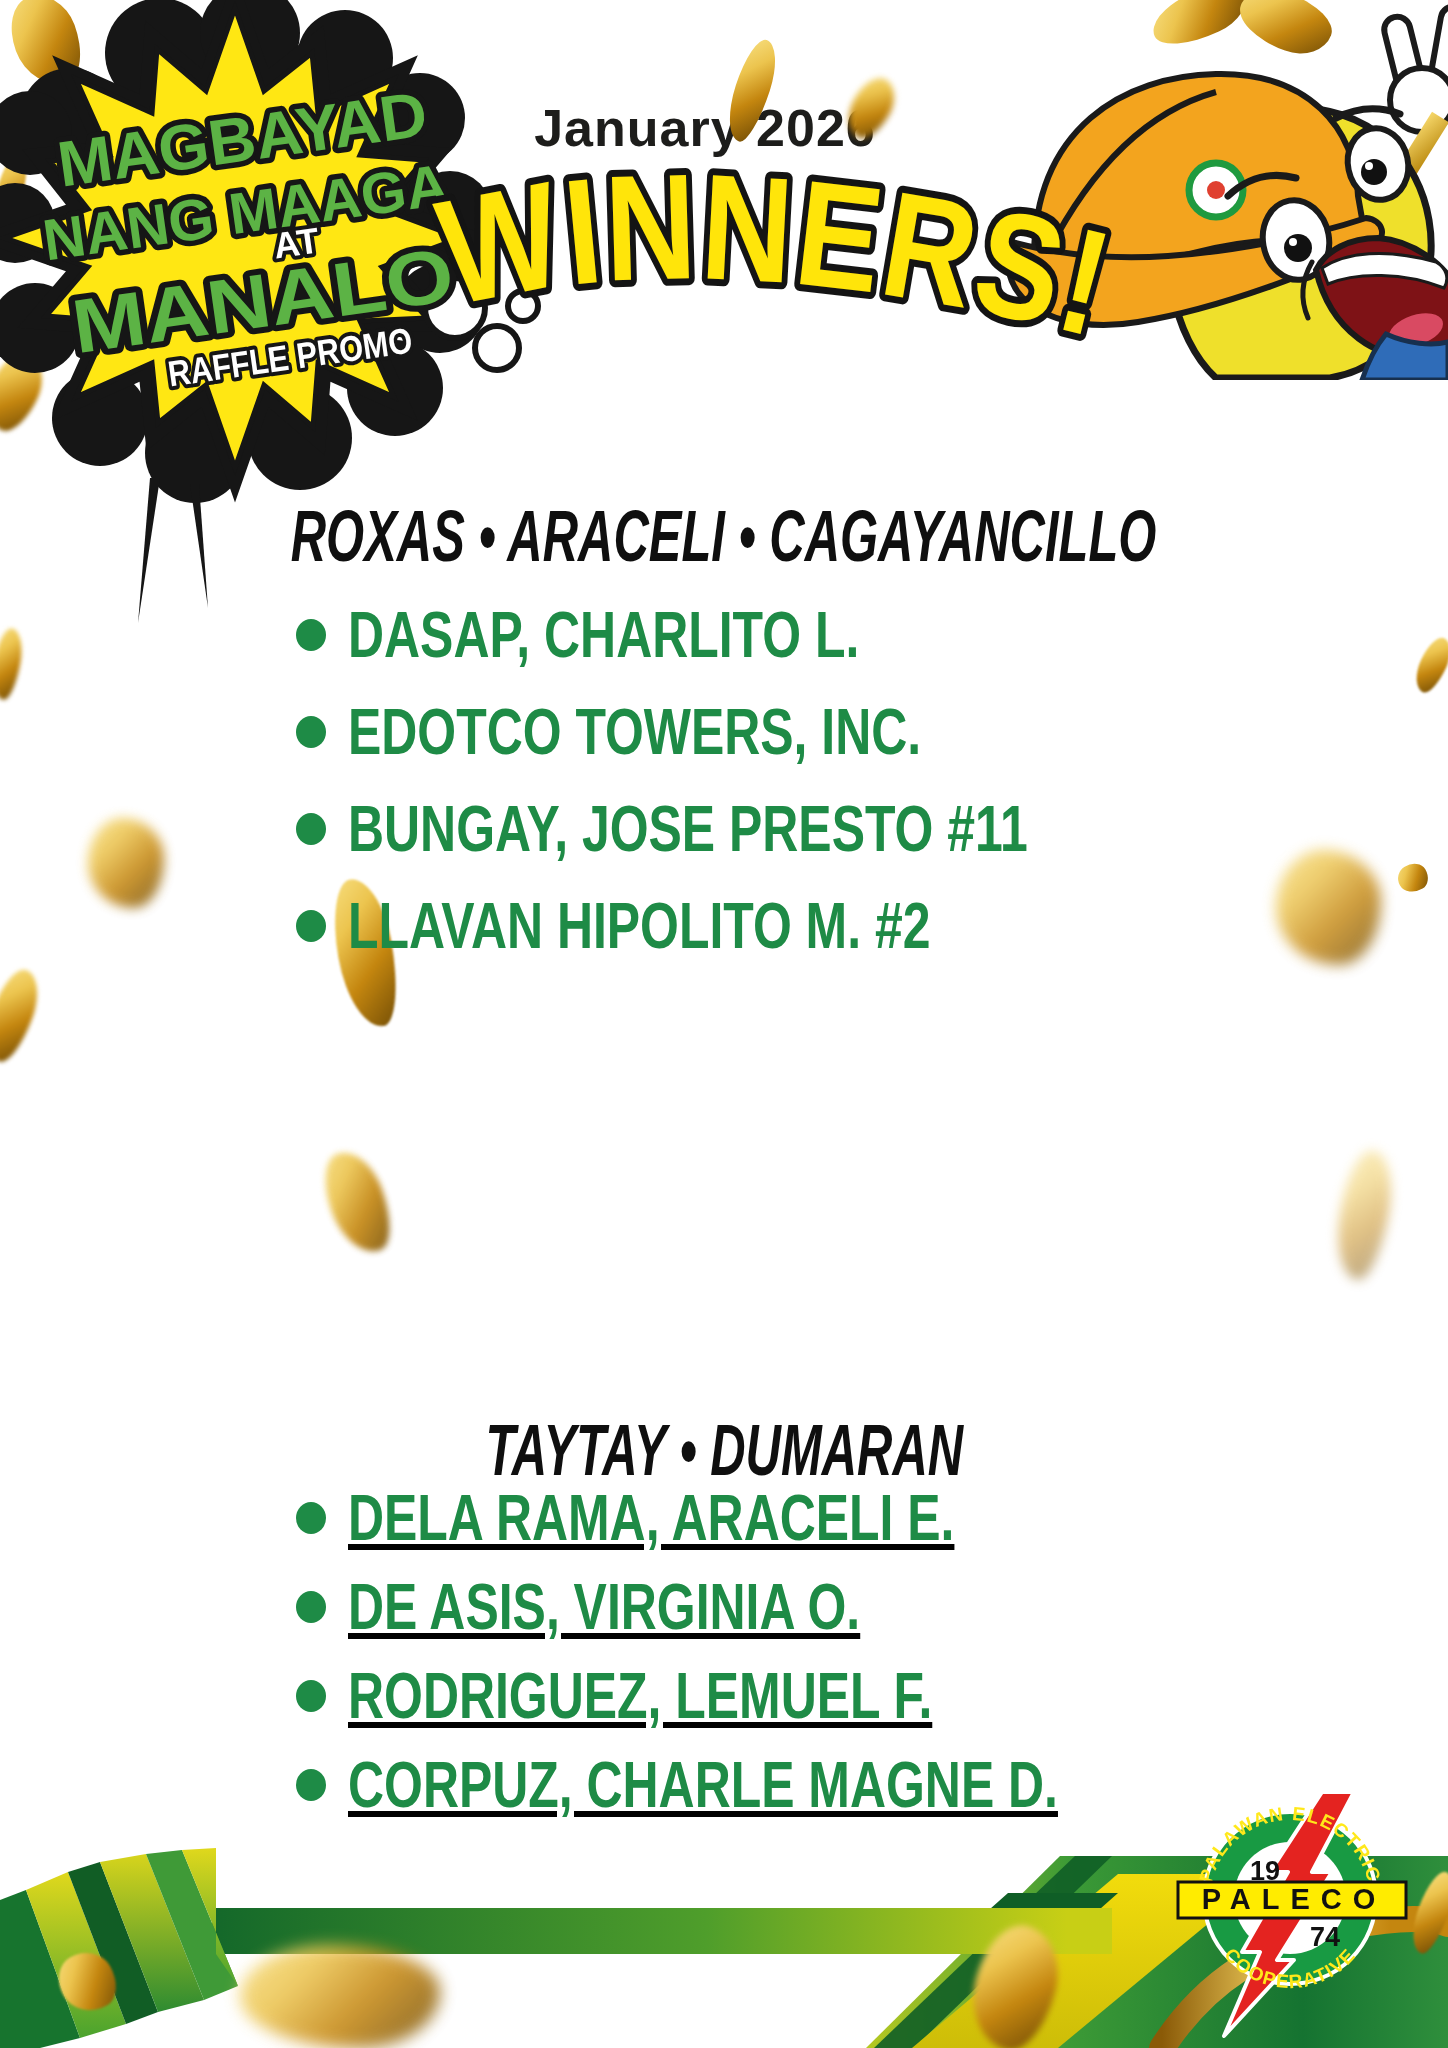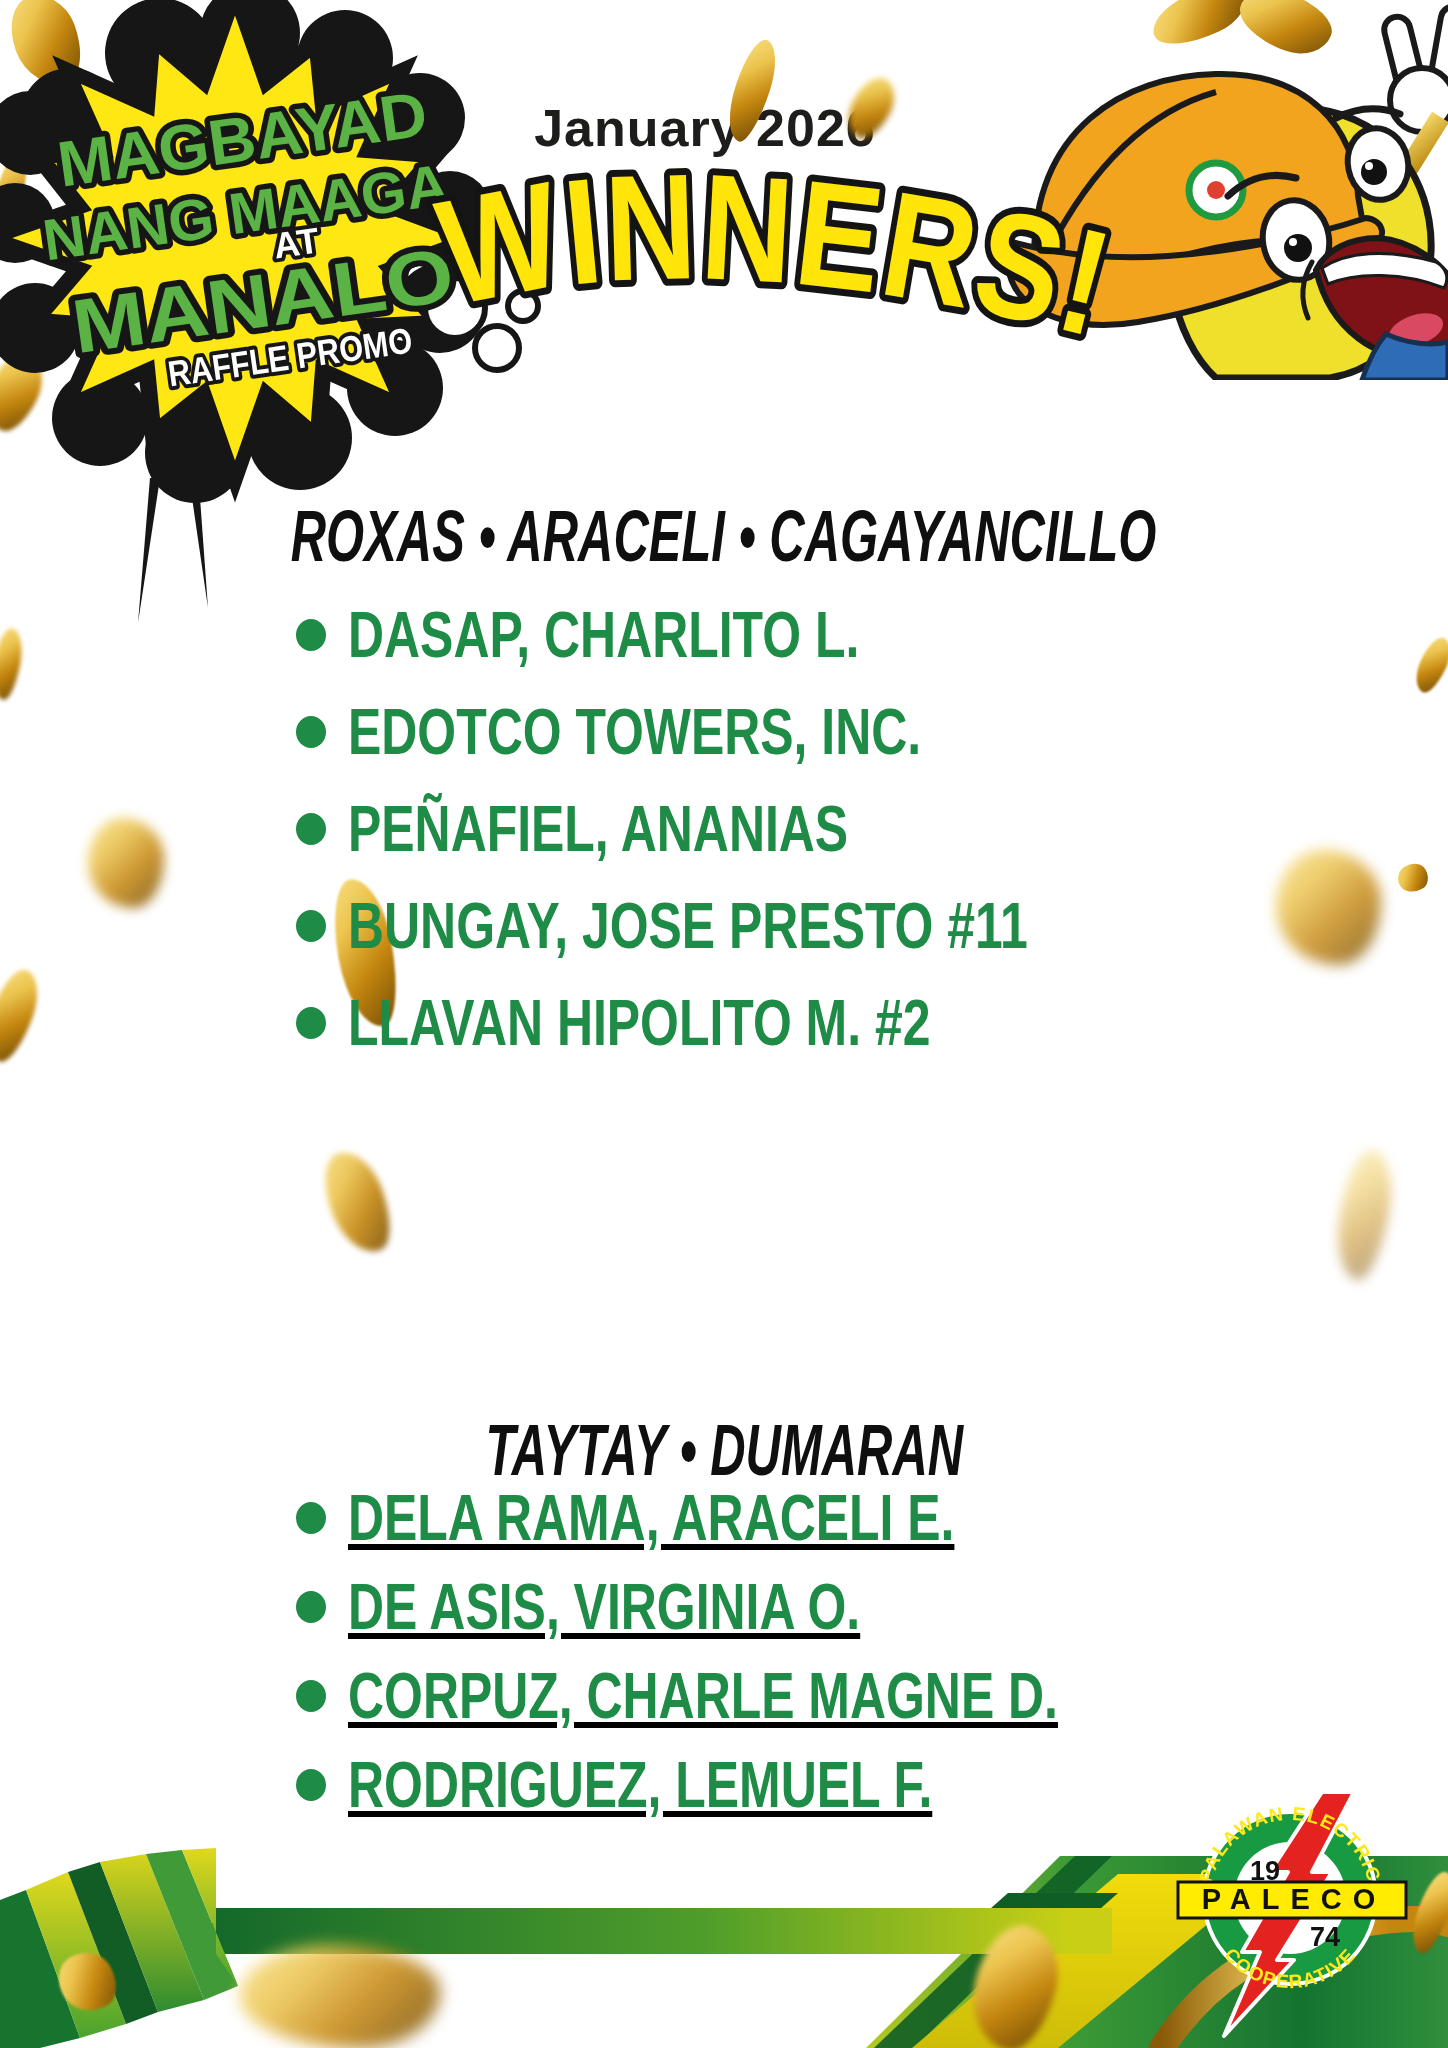--- a/index.html
+++ b/index.html
@@ -207,24 +207,20 @@
     <li>
         <span class="dot"></span>
         <span class="wtxt">DASAP, CHARLITO L.</span>
       </li>
     <li>
         <span class="dot"></span>
         <span class="wtxt">EDOTCO TOWERS, INC.</span>
       </li>
     <li>
         <span class="dot"></span>
-        <span class="wtxt">PEÑAFIEL, ANANIAS</span>
-      </li>
-    <li>
-        <span class="dot"></span>
         <span class="wtxt">BUNGAY, JOSE PRESTO #11</span>
       </li>
     <li>
         <span class="dot"></span>
         <span class="wtxt">LLAVAN HIPOLITO M. #2</span>
       </li>
   </ul>
 
   <div class="sec-head" style="top:1414px;">
     <span class="squeeze">TAYTAY • DUMARAN</span>
@@ -233,25 +229,25 @@
     <li>
         <span class="dot"></span>
         <span class="wtxt">DELA RAMA, ARACELI E.</span>
       </li>
     <li>
         <span class="dot"></span>
         <span class="wtxt">DE ASIS, VIRGINIA O.</span>
       </li>
     <li>
         <span class="dot"></span>
+        <span class="wtxt">RODRIGUEZ, LEMUEL F.</span>
+      </li>
+    <li>
+        <span class="dot"></span>
         <span class="wtxt">CORPUZ, CHARLE MAGNE D.</span>
-      </li>
-    <li>
-        <span class="dot"></span>
-        <span class="wtxt">RODRIGUEZ, LEMUEL F.</span>
       </li>
   </ul>
 
   <svg class="layer" style="left:1172px;top:1788px;z-index:60;" width="240" height="260" viewBox="0 0 240 260">
     <defs>
       <path id="arcTop" d="M 38 112 A 80 80 0 0 1 198 112" fill="none"></path>
       <path id="arcBottom" d="M 34 116 A 84 84 0 0 0 202 116" fill="none"></path>
     </defs>
     <circle cx="118" cy="110" r="86" fill="#189A43" stroke="#ffffff" stroke-width="4"></circle>
     <circle cx="118" cy="110" r="56" fill="#ffffff"></circle>

